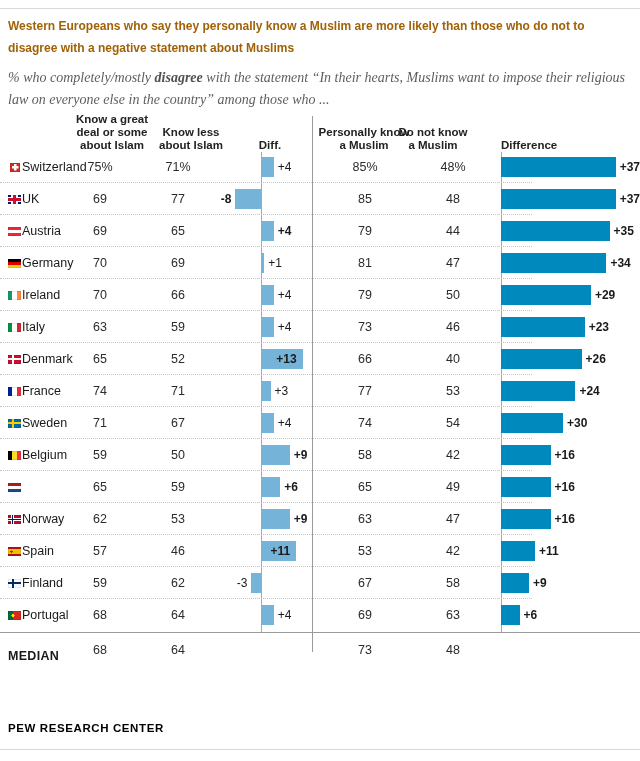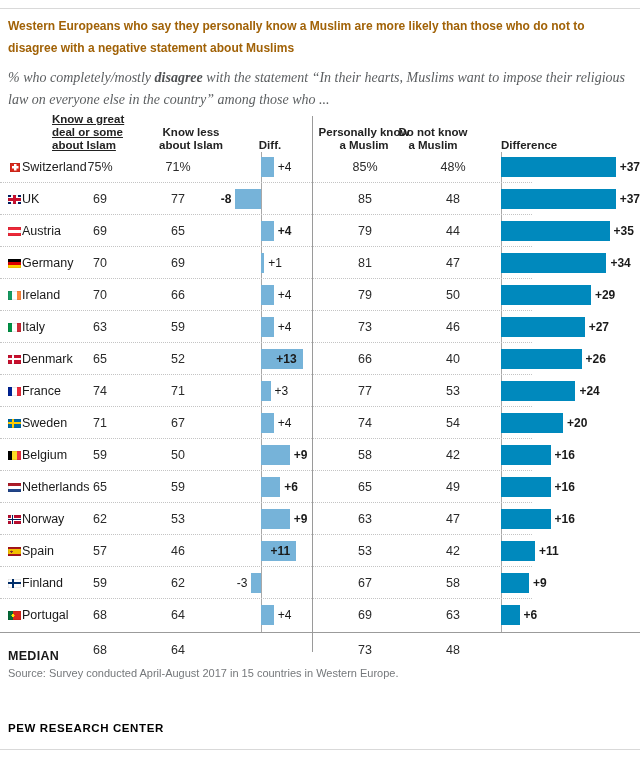--- a/index.html
+++ b/index.html
@@ -10,21 +10,21 @@
   .rule.bottom{top:749px;}
   .title{position:absolute;left:8px;top:15px;width:626px;font-size:12px;line-height:22px;
          font-weight:bold;color:#a16207;}
   .subtitle{position:absolute;left:8px;top:67px;width:624px;
             font-family:"Liberation Serif",serif;font-style:italic;font-size:14px;
             line-height:22px;color:#5b5e60;}
   .subtitle b{color:#4e5052;}
   .headers{position:absolute;top:112px;left:0;width:640px;height:42px;
            font-size:11.5px;font-weight:bold;line-height:13px;color:#222;}
   .hcell{position:absolute;bottom:2px;white-space:pre-line;}
-  .h-know-great{left:52px;width:120px;text-decoration:underline;}
+  .h-know-great{left:52px;width:120px;text-align:center;}
   .h-know-less{left:141px;width:100px;text-align:center;}
   .h-diff{left:250px;width:40px;text-align:center;}
   .h-know-muslim{left:314px;width:100px;text-align:center;}
   .h-not-know{left:393px;width:80px;text-align:center;}
   .h-difference{left:501px;width:100px;text-align:left;}
   .vline{position:absolute;width:1px;}
   .divider{left:312px;top:116px;height:536px;background:#9a9a9a;}
   .axis-left{left:261px;top:152px;height:480px;background:#a8a8a8;}
   .axis-right{left:501px;top:152px;height:480px;background:#a8a8a8;}
   .rows{position:absolute;top:151px;left:0;width:532px;}
@@ -191,21 +191,21 @@
   <div class="row">
     <span class="flag flag-it"></span>
     <span class="country">Italy</span>
     <span class="val v1">63</span>
     <span class="val v2">59</span>
     <span class="bar light" style="width: 12.8px; left: 261px;"></span>
     <span class="difflabel ld" style="left: 277.8px;">+4</span>
     <span class="val v3">73</span>
     <span class="val v4">46</span>
     <span class="bar dark" style="left: 501px; width: 83.7px;"></span>
-    <span class="difflabel rd b" style="left: 588.7px;">+27</span>
+    <span class="difflabel rd b" style="left: 588.7px;">+23</span>
   </div>
 
   <div class="row">
     <span class="flag flag-dk"></span>
     <span class="country">Denmark</span>
     <span class="val v1">65</span>
     <span class="val v2">52</span>
     <span class="bar light" style="width: 41.6px; left: 261px;"></span>
     <span class="difflabel ld b" style="left: 261px; width: 35.6px; text-align: right;">+13</span>
     <span class="val v3">66</span>
@@ -230,39 +230,38 @@
   <div class="row">
     <span class="flag flag-se"></span>
     <span class="country">Sweden</span>
     <span class="val v1">71</span>
     <span class="val v2">67</span>
     <span class="bar light" style="width: 12.8px; left: 261px;"></span>
     <span class="difflabel ld" style="left: 277.8px;">+4</span>
     <span class="val v3">74</span>
     <span class="val v4">54</span>
     <span class="bar dark" style="left: 501px; width: 62px;"></span>
-    <span class="difflabel rd b" style="left: 567px;">+20</span>
+    <span class="difflabel rd b" style="left: 567px;">+30</span>
   </div>
 
   <div class="row">
     <span class="flag flag-be"></span>
     <span class="country">Belgium</span>
     <span class="val v1">59</span>
     <span class="val v2">50</span>
     <span class="bar light" style="width: 28.8px; left: 261px;"></span>
     <span class="difflabel ld b" style="left: 293.8px;">+9</span>
     <span class="val v3">58</span>
     <span class="val v4">42</span>
     <span class="bar dark" style="left: 501px; width: 49.6px;"></span>
     <span class="difflabel rd b" style="left: 554.6px;">+16</span>
   </div>
 
   <div class="row">
     <span class="flag flag-nl"></span>
-    <span class="country">Netherlands</span>
     <span class="val v1">65</span>
     <span class="val v2">59</span>
     <span class="bar light" style="width: 19.2px; left: 261px;"></span>
     <span class="difflabel ld b" style="left: 284.2px;">+6</span>
     <span class="val v3">65</span>
     <span class="val v4">49</span>
     <span class="bar dark" style="left: 501px; width: 49.6px;"></span>
     <span class="difflabel rd b" style="left: 554.6px;">+16</span>
   </div>
 
@@ -322,18 +321,17 @@
   <div class="median-line"></div>
   <div class="median-row">
     <span class="median-label">MEDIAN</span>
     <span class="val v1">68</span>
     <span class="val v2">64</span>
     <span class="val v3">73</span>
     <span class="val v4">48</span>
   </div>
 
   <div class="notes">
-    <div>Source: Survey conducted April-August 2017 in 15 countries in Western Europe.</div>
   </div>
 
   <div class="brand">PEW RESEARCH CENTER</div>
   <div class="rule bottom"></div>
 </div>
 
 </body></html>

